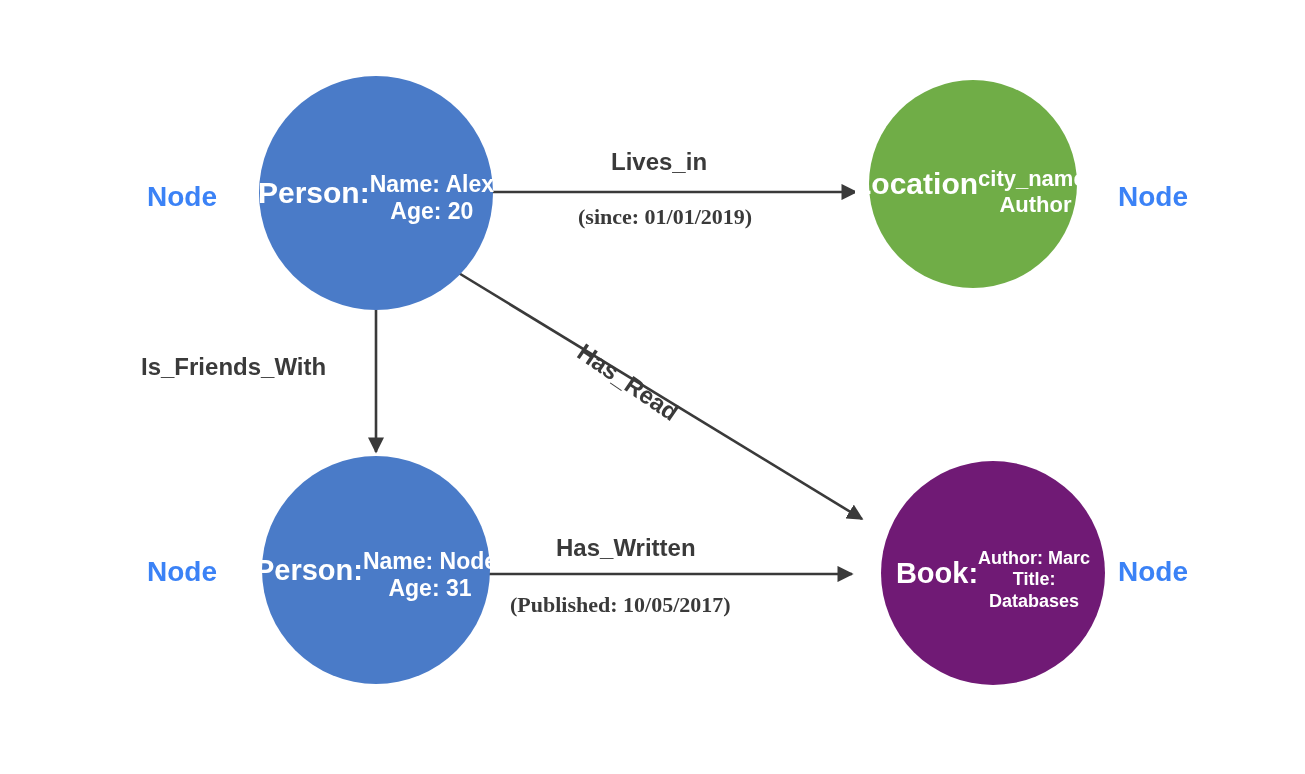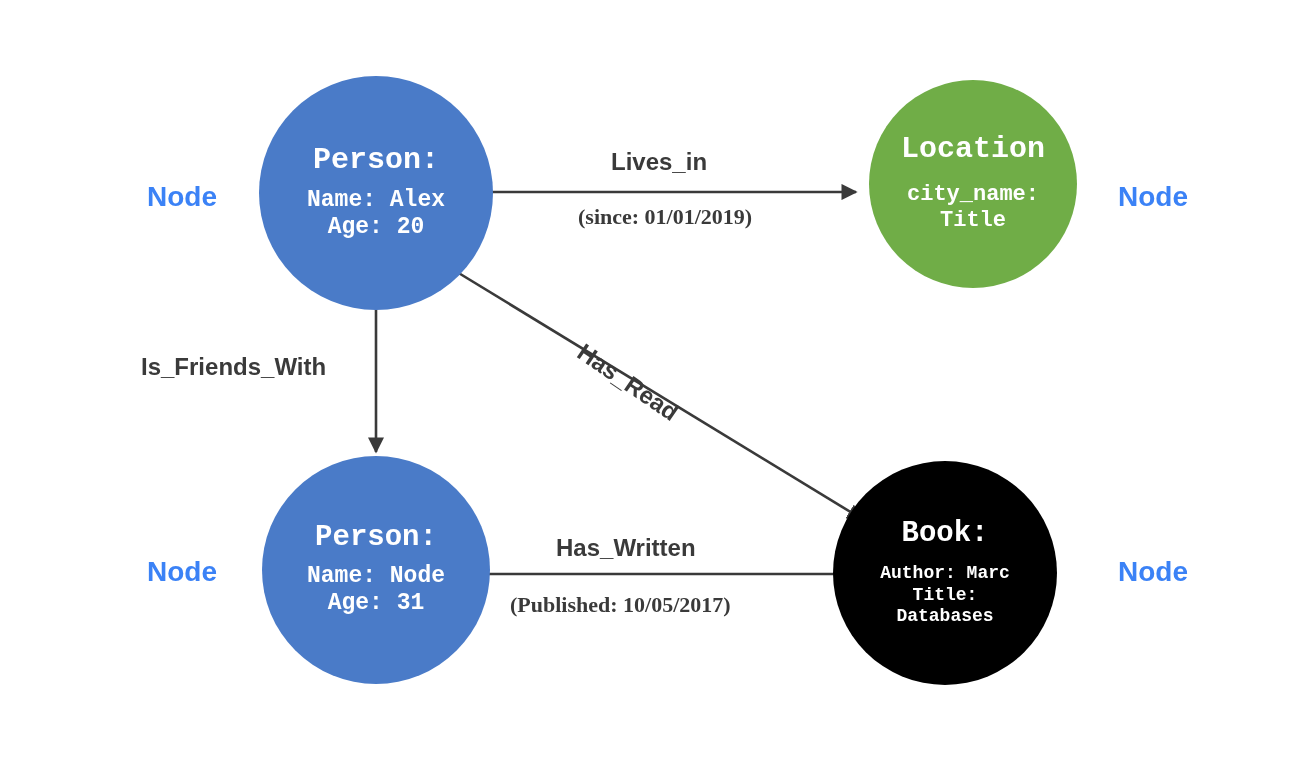--- a/index.html
+++ b/index.html
@@ -25,28 +25,26 @@
     left: 0;
     top: 0;
     width: 1305px;
     height: 774px;
     overflow: visible;
   }
   .node {
     position: absolute;
     border-radius: 50%;
     display: flex;
-    flex-direction: column;
     align-items: center;
     justify-content: center;
     color: #ffffff;
     text-align: center;
     box-sizing: border-box;
     z-index: 3;
-    font-family: Liberation Mono, monospace;
   }
   .node .node-title {
     font-weight: bold;
     line-height: 1.05;
     white-space: nowrap;
   }
   .node .node-props {
     font-weight: bold;
     line-height: 1.18;
     margin-top: 0.30em;
@@ -70,22 +68,22 @@
   #node-location .node-props { font-size: 22px; margin-top: 16px; }
 
   #node-person-marc {
     left: 262px; top: 456px; width: 228px; height: 228px;
     background: #4A7BC8;
   }
   #node-person-marc .node-title { font-size: 29px; }
   #node-person-marc .node-props { font-size: 23px; margin-top: 10px; }
 
   #node-book {
-    left: 833px; top: 461px; width: 224px; height: 224px;
-    background: #000000;
+    left: 881px; top: 461px; width: 224px; height: 224px;
+    background: #701a75;
   }
   #node-book .node-title { font-size: 29px; }
   #node-book .node-props { font-size: 18px; margin-top: 14px; }
 
   
   .node-annotation {
     position: absolute;
     font-size: 28px;
     font-weight: bold;
     color: #3b82f6;
@@ -146,21 +144,21 @@
     <span class="node-props">
       <span class="prop-line">Name: Alex</span>
       <span class="prop-line">Age: 20</span>
     </span>
   </div>
 
   <div class="node" id="node-location">
     <span class="node-title">Location</span>
     <span class="node-props">
       <span class="prop-line">city_name:</span>
-      <span class="prop-line">Title</span>
+      <span class="prop-line">Author</span>
     </span>
   </div>
 
   <div class="node" id="node-person-marc">
     <span class="node-title">Person:</span>
     <span class="node-props">
       <span class="prop-line">Name: Node</span>
       <span class="prop-line">Age: 31</span>
     </span>
   </div>

